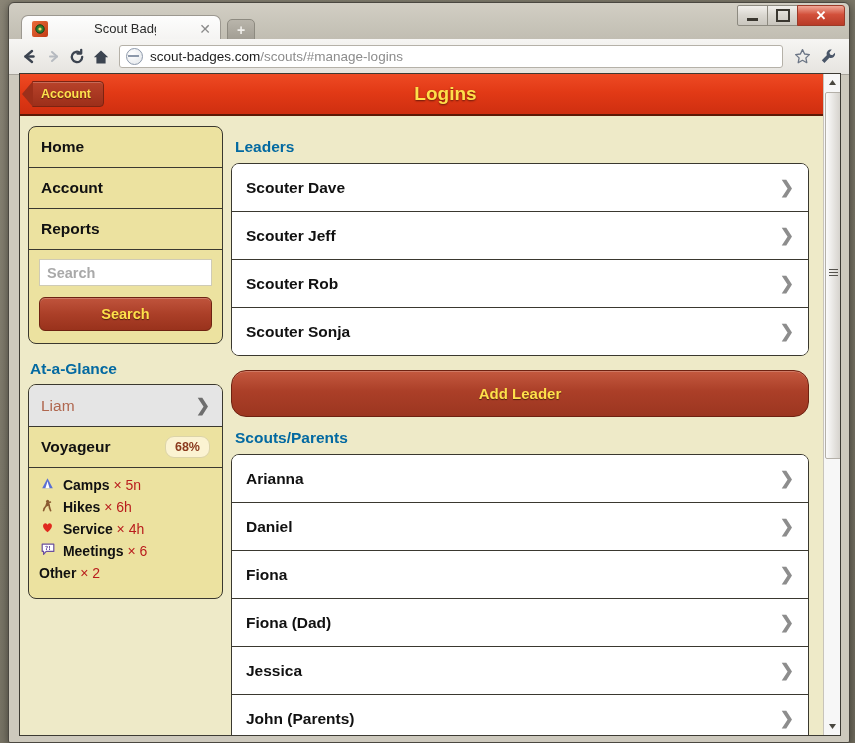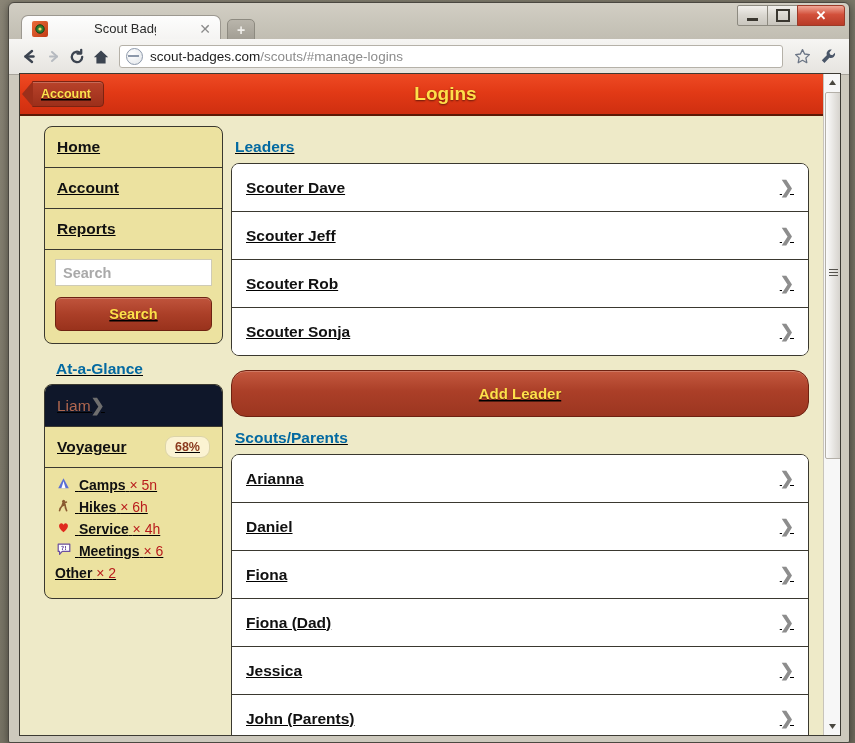--- a/index.html
+++ b/index.html
@@ -135,21 +135,20 @@
     width: 820px; height: 661px;
     background: #eeeac8;
     border: 1px solid #3c3a33;
     overflow: hidden;
   }
   #page {
     position: absolute; left: 0; top: 0;
     width: 803px; height: 661px;
     background: #eeeac8;
     overflow: hidden;
-    text-decoration: underline;
   }
 
   
   #app-header {
     position: relative;
     height: 40px;
     background: linear-gradient(180deg,#ee4a24 0%,#e23a16 45%,#cf2f10 100%);
     border-bottom: 2px solid #5c1a06;
     display: flex; align-items: center;
   }
@@ -177,21 +176,21 @@
   #page-title {
     position: absolute; left: 0; right: 0; text-align: center;
     color: #ffe04a; font-size: 19px; font-weight: bold;
     text-shadow: 0 1px 2px rgba(0,0,0,.55);
     pointer-events: none;
     margin-left: 48px;
   }
 
   
   #page-body { display: flex; padding: 10px 0 0 0; }
-  #sidebar { width: 203px; flex: none; padding-left: 24px; box-sizing: border-box; }
+  #sidebar { width: 203px; flex: none; padding-left: 8px; box-sizing: border-box; }
   #main { flex: 1 1 auto; padding: 0 14px 0 8px; box-sizing: border-box; }
 
   
   .panel {
     background: #fff;
     border: 1px solid #3a382f;
     border-radius: 8px;
     overflow: hidden;
   }
   .nav-panel { background: #ece2a0; }
@@ -226,32 +225,32 @@
     cursor: pointer;
     font-family: "Liberation Sans", sans-serif;
   }
 
   .section-heading {
     color: #0369a1;
     font-weight: bold;
     font-size: 15.5px;
     margin: 12px 0 7px 4px;
   }
-  #glance-heading { margin: 16px 0 6px 12px; }
+  #glance-heading { margin: 16px 0 6px 2px; }
 
   
   #glance-card {
     background: #ece2a0;
     border: 1px solid #3a382f;
     border-radius: 8px;
     overflow: hidden;
   }
   #glance-name-row {
-    background:#0f172a;
-    display:flex; align-items:center; 
+    background:#e5e5e5;
+    display:flex; align-items:center; justify-content:space-between;
     padding: 10px 12px;
     border-bottom: 1px solid #3a382f;
     cursor: pointer;
   }
   #glance-name { color:#b0674f; font-size:15.5px; }
   #glance-badge-row {
     display:flex; align-items:center; justify-content:space-between;
     padding: 9px 12px;
     border-bottom: 1px solid #3a382f;
   }

